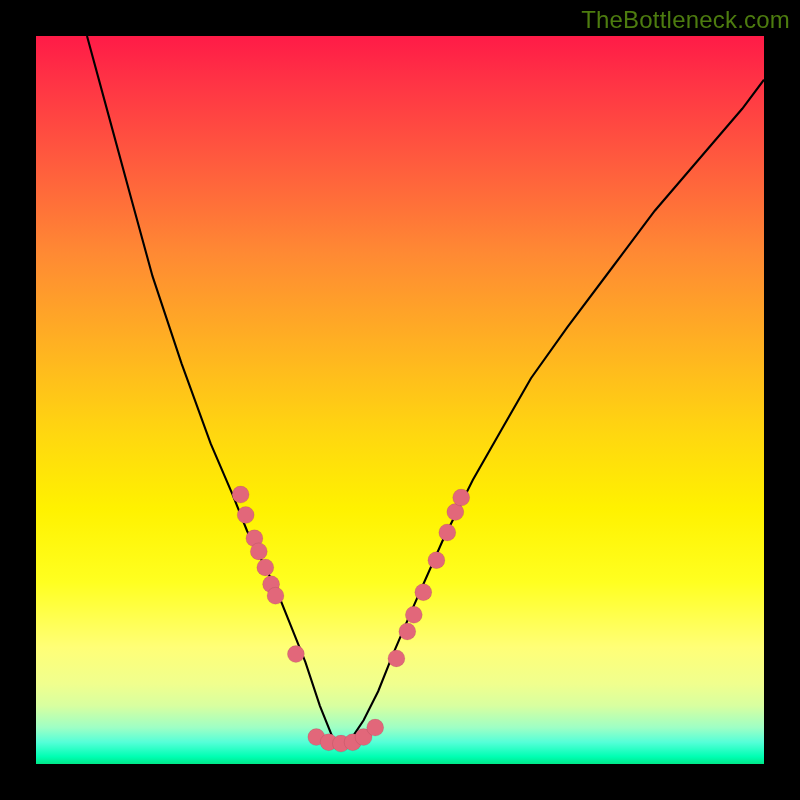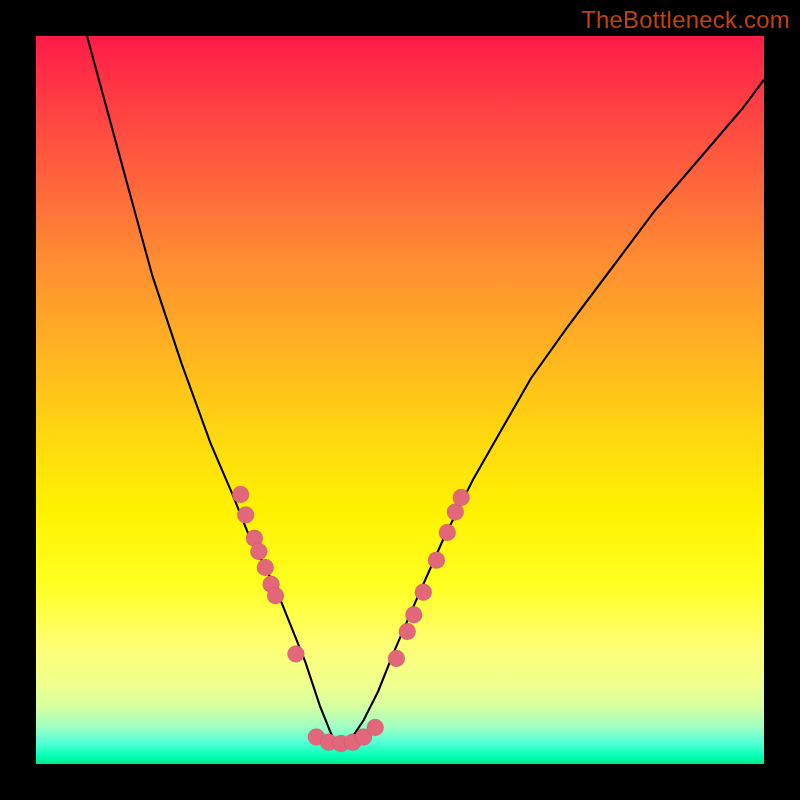--- a/index.html
+++ b/index.html
@@ -29,21 +29,21 @@
        #9effc5 95%,
        #55ffd8 97%,
        #00ffb3 99%,
        #00e888 100%);
   }
   .watermark {
     position: absolute;
     top: 6px; right: 10px;
     font-family: Arial, Helvetica, sans-serif;
     font-size: 24px;
-    color: #c2410c;
+    color: #4d7c0f;
     letter-spacing: 0.2px;
   }
   svg.overlay {
     position: absolute;
     left: 0; top: 0;
     width: 728px; height: 728px;
   }
   .curve {
     fill: none;
     stroke: #000;

